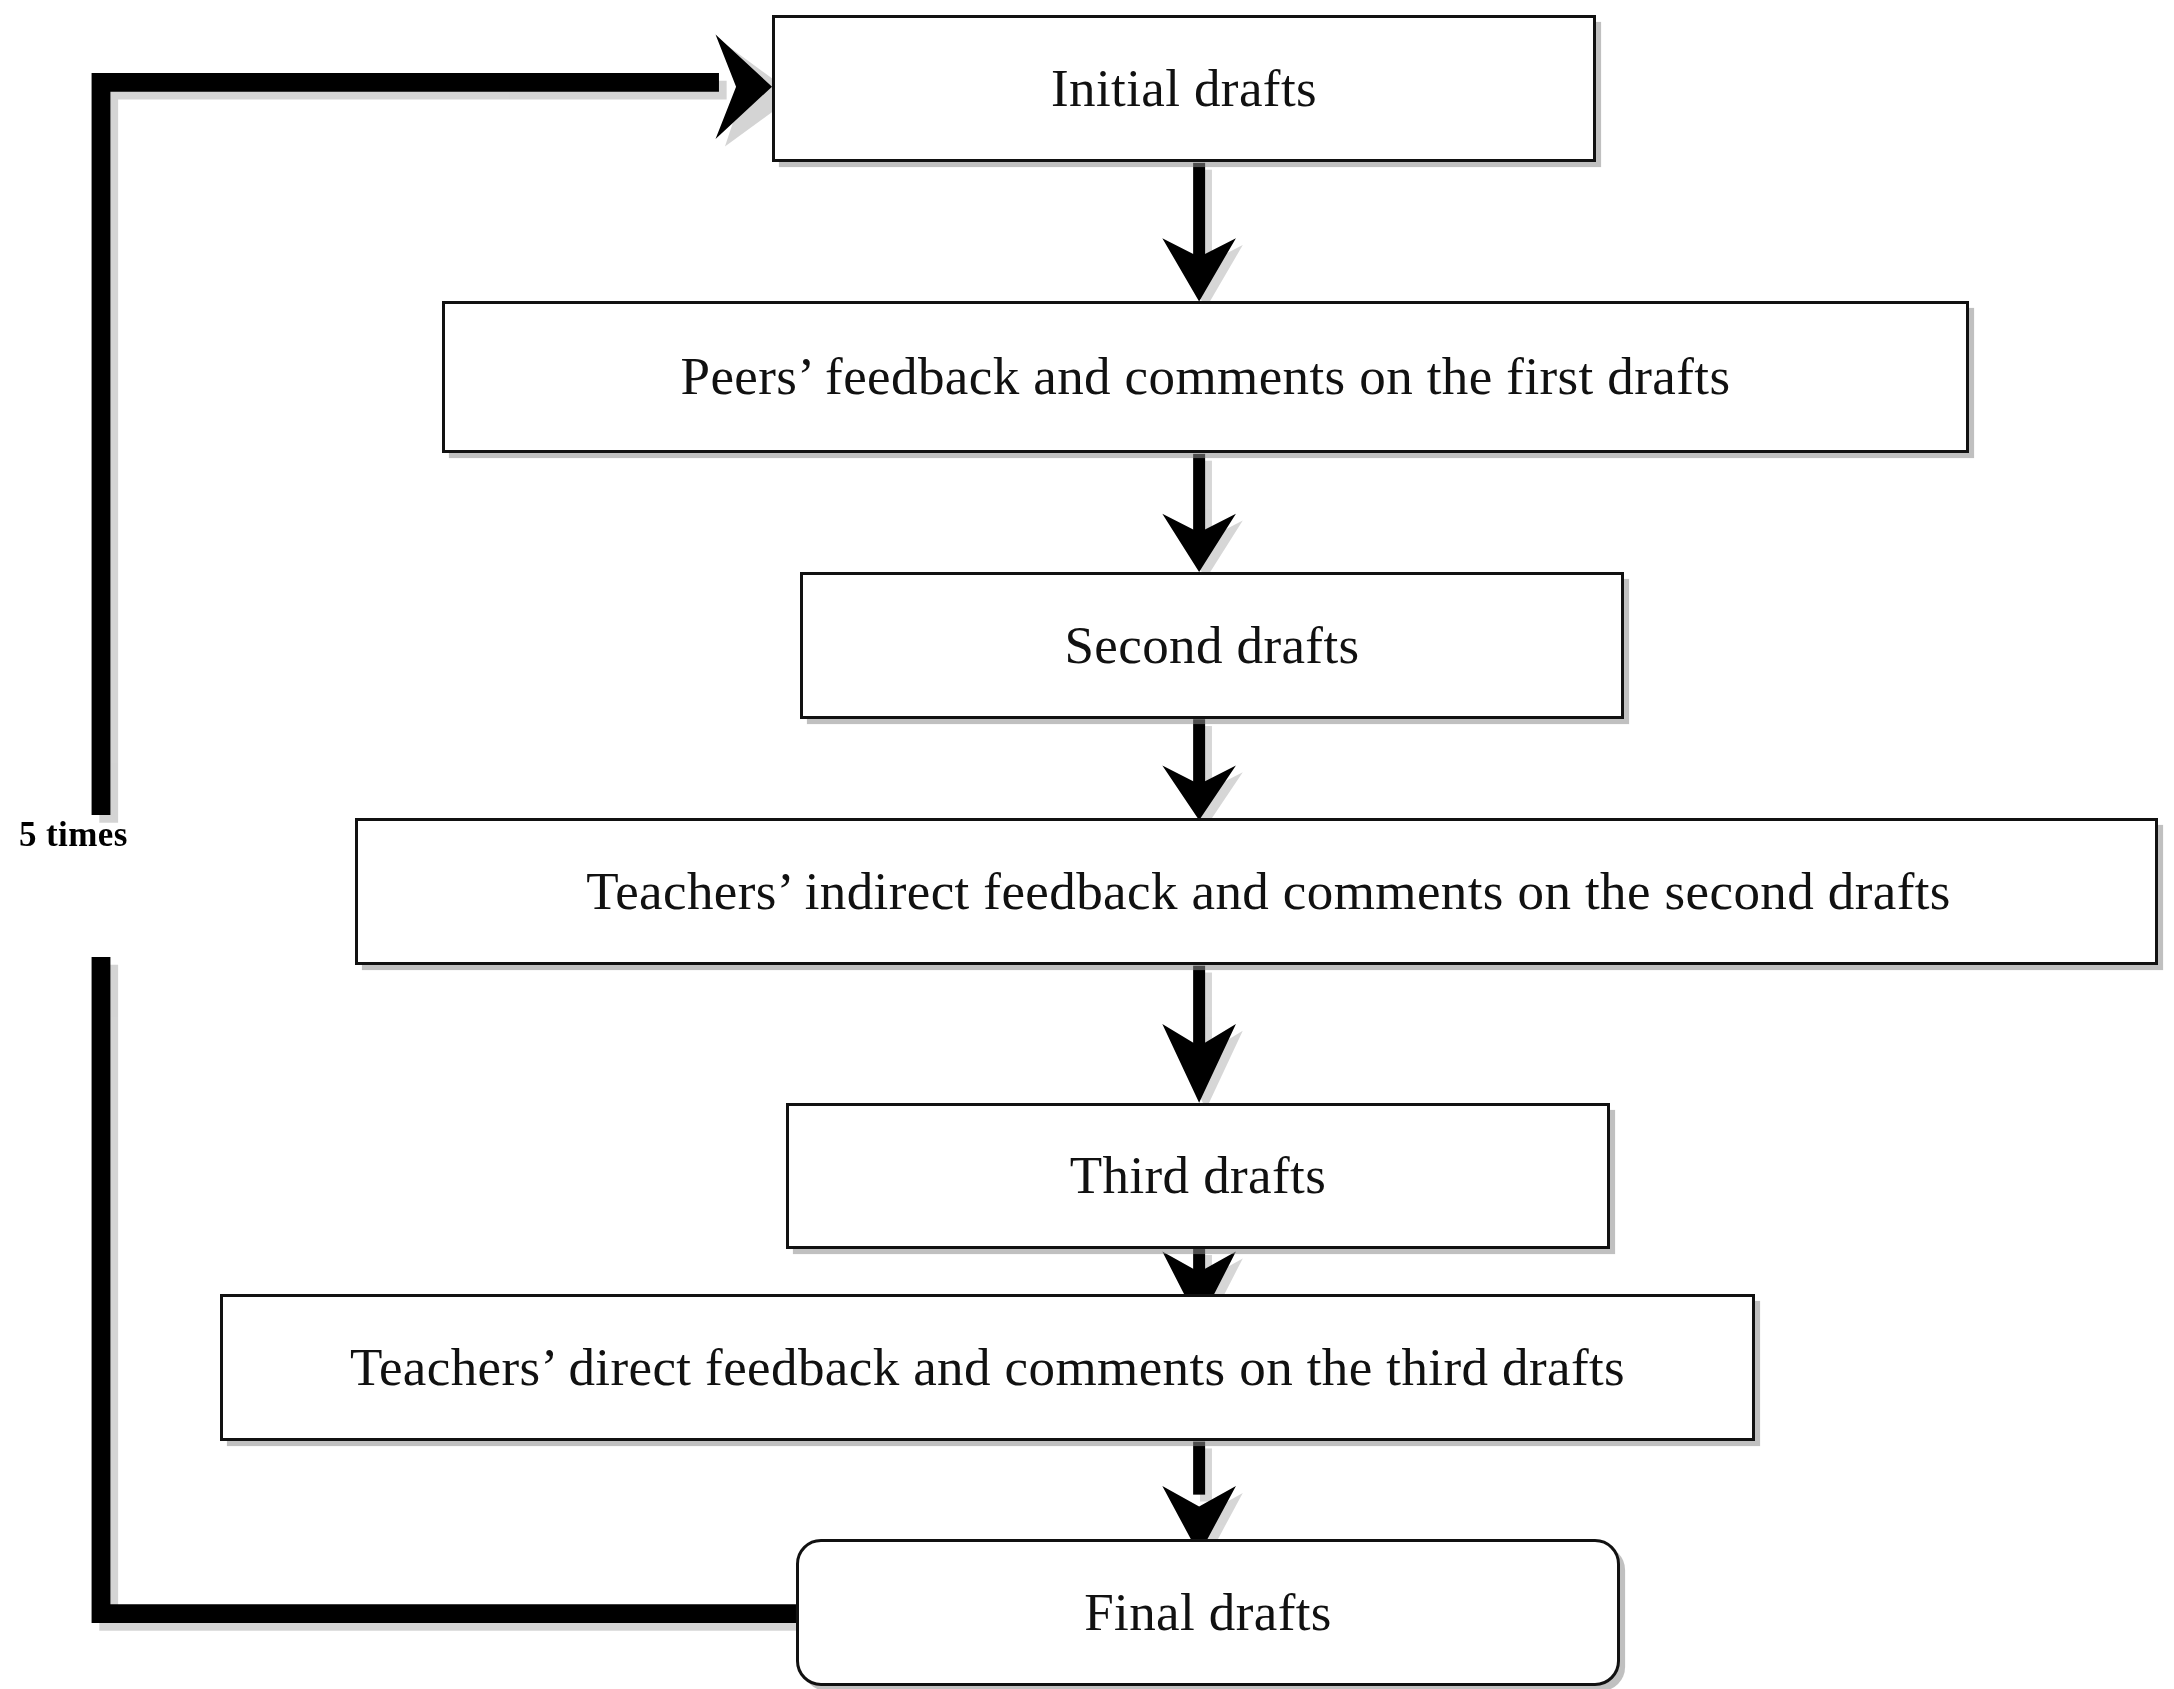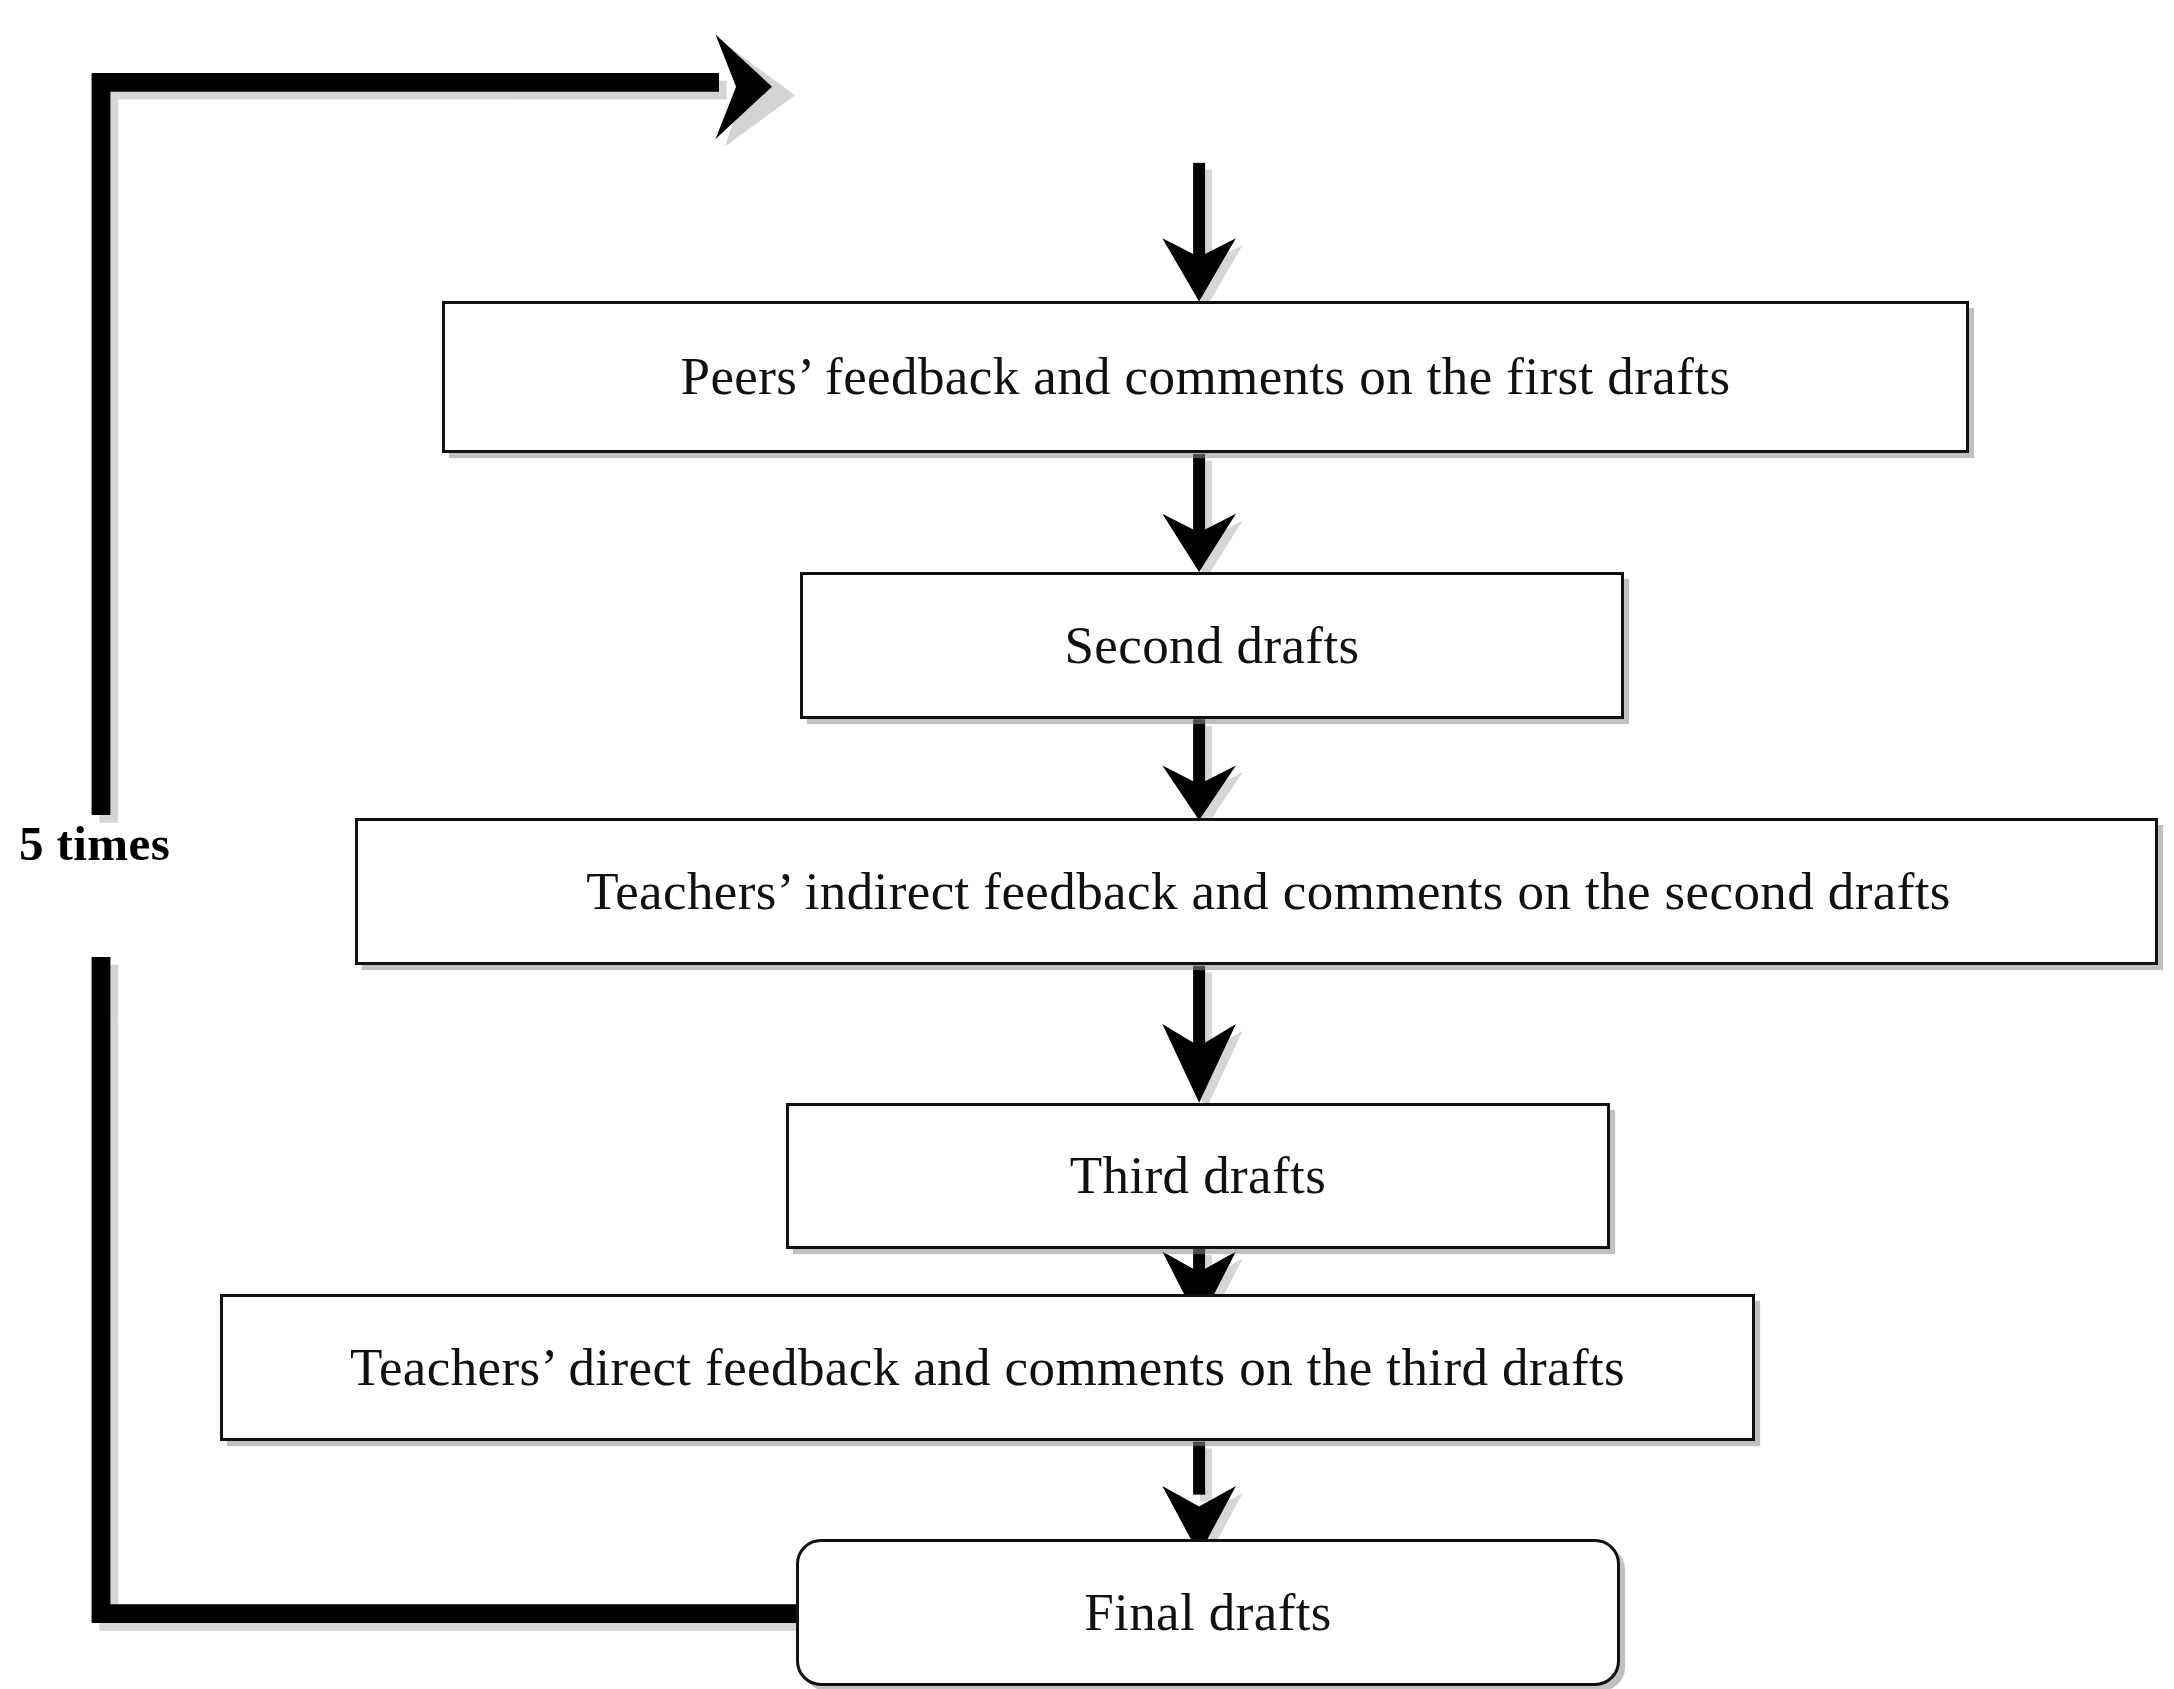--- a/index.html
+++ b/index.html
@@ -43,21 +43,21 @@
     line-height: 1.05;
     color: #111111;
     white-space: nowrap;
     text-align: center;
     letter-spacing: 0.4px;
   }
   .loop-label {
     position: absolute;
     font-family: "Liberation Serif", "DejaVu Serif", serif;
     font-weight: bold;
-    font-size: 49px;
+    font-size: 35px;
     color: #000000;
     white-space: nowrap;
     letter-spacing: 0.4px;
   }
 
   
   #node-initial-drafts   { left: 772px;  top: 15.4px;   width: 824px;  height: 147px; }
   #node-peer-feedback    { left: 442px;  top: 301px;  width: 1527px; height: 152px; }
   #node-second-drafts    { left: 772px;  top: 572px;  width: 824px;  height: 147px; margin-left: 28px; }
   #node-teacher-indirect { left: 355px;  top: 818px;  width: 1803px; height: 147px; padding-left: 24px; }
@@ -138,20 +138,23 @@
       <g opacity="0.4" transform="translate(8,8)">
         <rect x="1394" y="1684" width="14" height="62" fill="#9a9a9a"></rect>
         <polygon points="1358,1736 1401,1816 1444,1736 1401,1760" fill="#9a9a9a"></polygon>
       </g>
       <rect x="1394" y="1684" width="14" height="62" fill="#000000"></rect>
       <polygon points="1358,1736 1401,1816 1444,1736 1401,1760" fill="#000000"></polygon>
     </g>
 
   </svg>
 
+  <div class="node-box" id="node-initial-drafts">
+    <span class="node-label">Initial drafts</span>
+  </div>
 
   <div class="node-box" id="node-peer-feedback">
     <span class="node-label">Peers’ feedback and comments on the first drafts</span>
   </div>
 
   <div class="node-box" id="node-second-drafts">
     <span class="node-label">Second drafts</span>
   </div>
 
   <div class="node-box" id="node-teacher-indirect">

